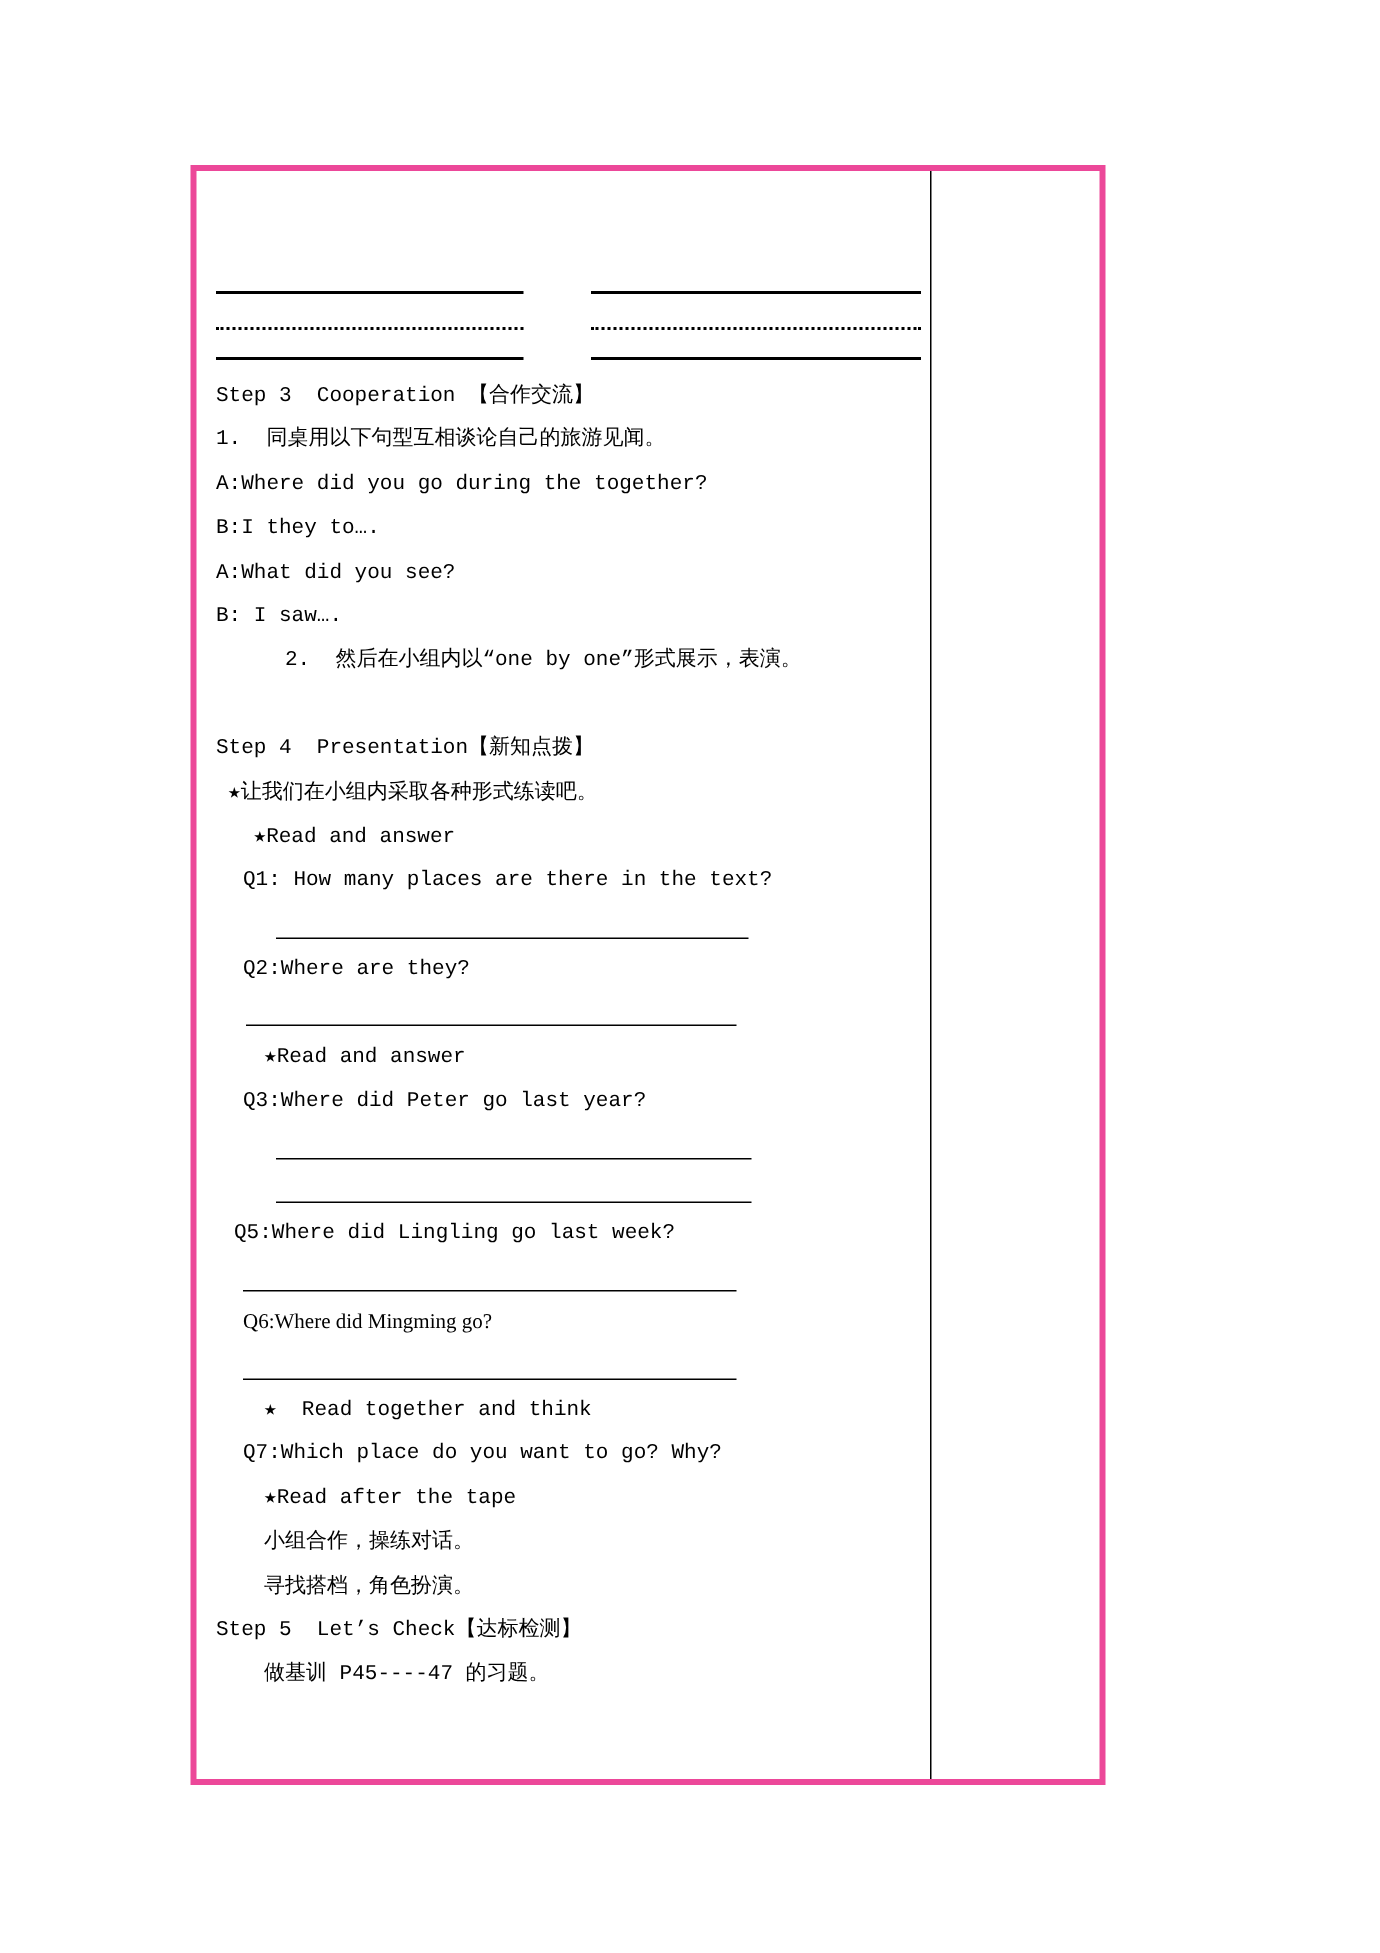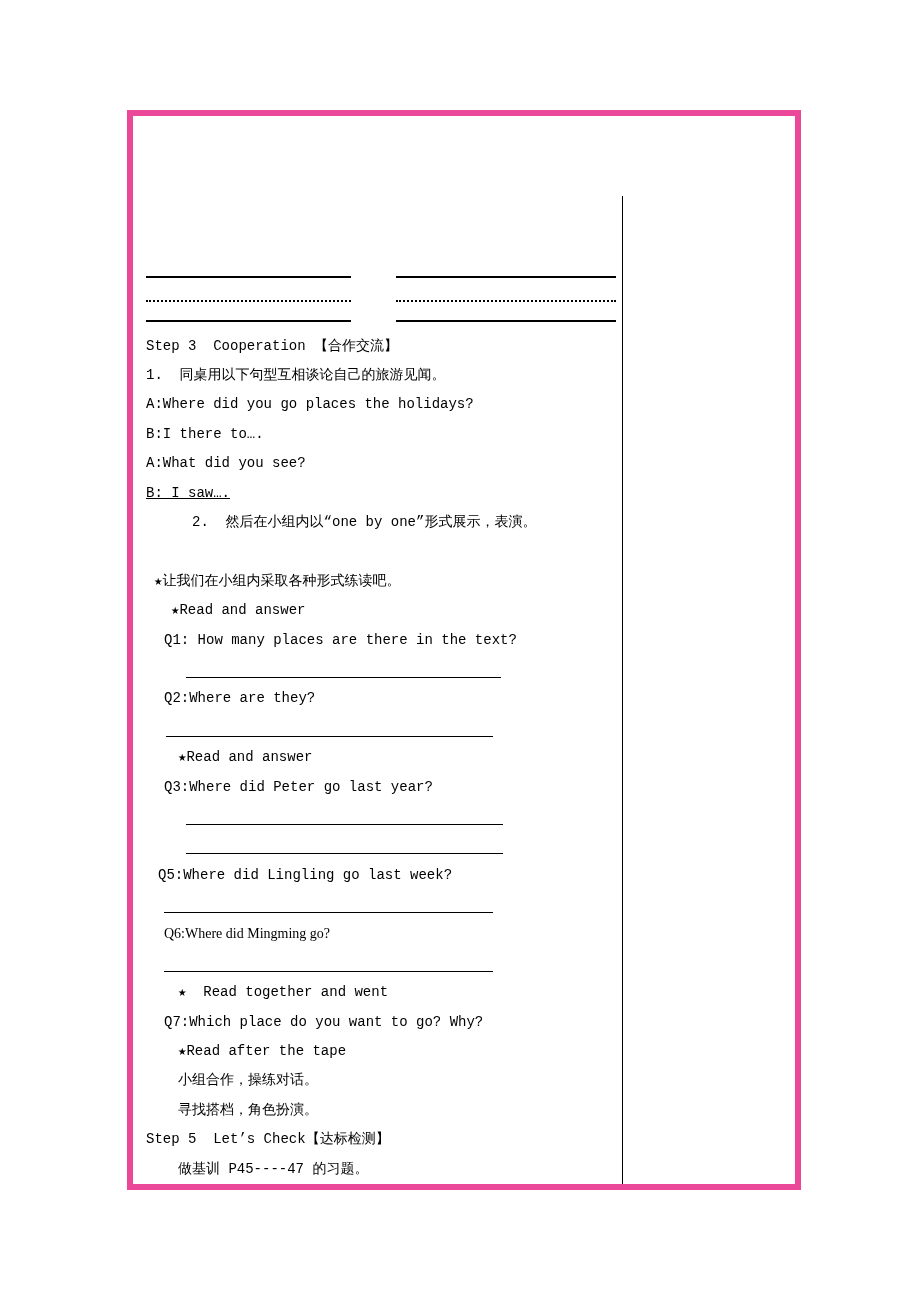--- a/index.html
+++ b/index.html
@@ -11,27 +11,26 @@
     height: 1302px;
     background: #ffffff;
     position: relative;
     font-family: "Liberation Mono", "DejaVu Sans Mono", monospace;
     color: #000000;
   }
   .doc-table {
     position: absolute;
     left: 127px;
     top: 110px;
-    width: 674px;
+    width: 610px;
     height: 1080px;
-    border: 6px solid #ec4899;
+    border: 4px solid #ec4899;
     display: flex;
     box-sizing: border-box;
     background: #fff;
-    align-items: flex-end;
   }
   .main-cell {
     width: 490px;
     box-sizing: border-box;
     border-right: 1px solid #000;
     padding-left: 13px;
     overflow: hidden;
   }
   .side-cell {
     flex: 1;
@@ -86,41 +85,42 @@
       </div>
       <div class="fill-row last">
         <div class="seg solid left"></div>
         <div class="seg solid right"></div>
       </div>
     </div>
 
     <div class="content" id="content-lines">
         <div class="line text" style="padding-left: 0px;">Step 3  Cooperation 【合作交流】</div>
         <div class="line text" style="padding-left: 0px;">1.  同桌用以下句型互相谈论自己的旅游见闻。</div>
-        <div class="line text" style="padding-left: 0px;">A:Where did you go places the holidays?</div>
-        <div class="line text" style="padding-left: 0px;">B:I there to….</div>
+        <div class="line text" style="padding-left: 0px;">A:Where did you go during the together?</div>
+        <div class="line text" style="padding-left: 0px;">B:I they to….</div>
         <div class="line text" style="padding-left: 0px;">A:What did you see?</div>
-        <div class="line text" style="padding-left: 0px; text-decoration: underline;">B: I saw….</div>
+        <div class="line text" style="padding-left: 0px;">B: I saw….</div>
         <div class="line text" style="padding-left: 0px; margin-left: 46px;">2.  然后在小组内以“one by one”形式展示，表演。</div>
         <div class="line blank">&nbsp;</div>
+        <div class="line text" style="padding-left: 0px;">Step 4  Presentation【新知点拨】</div>
         <div class="line text" style="padding-left: 8px;">★让我们在小组内采取各种形式练读吧。</div>
         <div class="line text" style="padding-left: 25px;">★Read and answer</div>
         <div class="line text" style="padding-left: 18px;">Q1: How many places are there in the text?</div>
         <div class="line underline"><div class="blank" style="margin-left: 40px; width: 315px;"></div></div>
         <div class="line text" style="padding-left: 18px;">Q2:Where are they?</div>
         <div class="line underline"><div class="blank" style="margin-left: 20px; width: 327px;"></div></div>
         <div class="line text" style="padding-left: 32px;">★Read and answer</div>
         <div class="line text" style="padding-left: 18px;">Q3:Where did Peter go last year?</div>
         <div class="line underline"><div class="blank" style="margin-left: 40px; width: 317px;"></div></div>
         <div class="line underline"><div class="blank" style="margin-left: 40px; width: 317px;"></div></div>
         <div class="line text" style="padding-left: 12px;">Q5:Where did Lingling go last week?</div>
         <div class="line underline"><div class="blank" style="margin-left: 18px; width: 329px;"></div></div>
         <div class="line text" style="padding-left: 18px; font-family: Liberation Serif, serif;">Q6:Where did Mingming go?</div>
         <div class="line underline"><div class="blank" style="margin-left: 18px; width: 329px;"></div></div>
-        <div class="line text" style="padding-left: 32px;">★  Read together and went</div>
+        <div class="line text" style="padding-left: 32px;">★  Read together and think</div>
         <div class="line text" style="padding-left: 18px;">Q7:Which place do you want to go? Why?</div>
         <div class="line text" style="padding-left: 32px;">★Read after the tape</div>
         <div class="line text" style="padding-left: 32px;">小组合作，操练对话。</div>
         <div class="line text" style="padding-left: 32px;">寻找搭档，角色扮演。</div>
         <div class="line text" style="padding-left: 0px;">Step 5  Let’s Check【达标检测】</div>
         <div class="line text" style="padding-left: 32px;">做基训 P45----47 的习题。</div>
       </div>
 
   </div>
   <div class="side-cell"></div>

